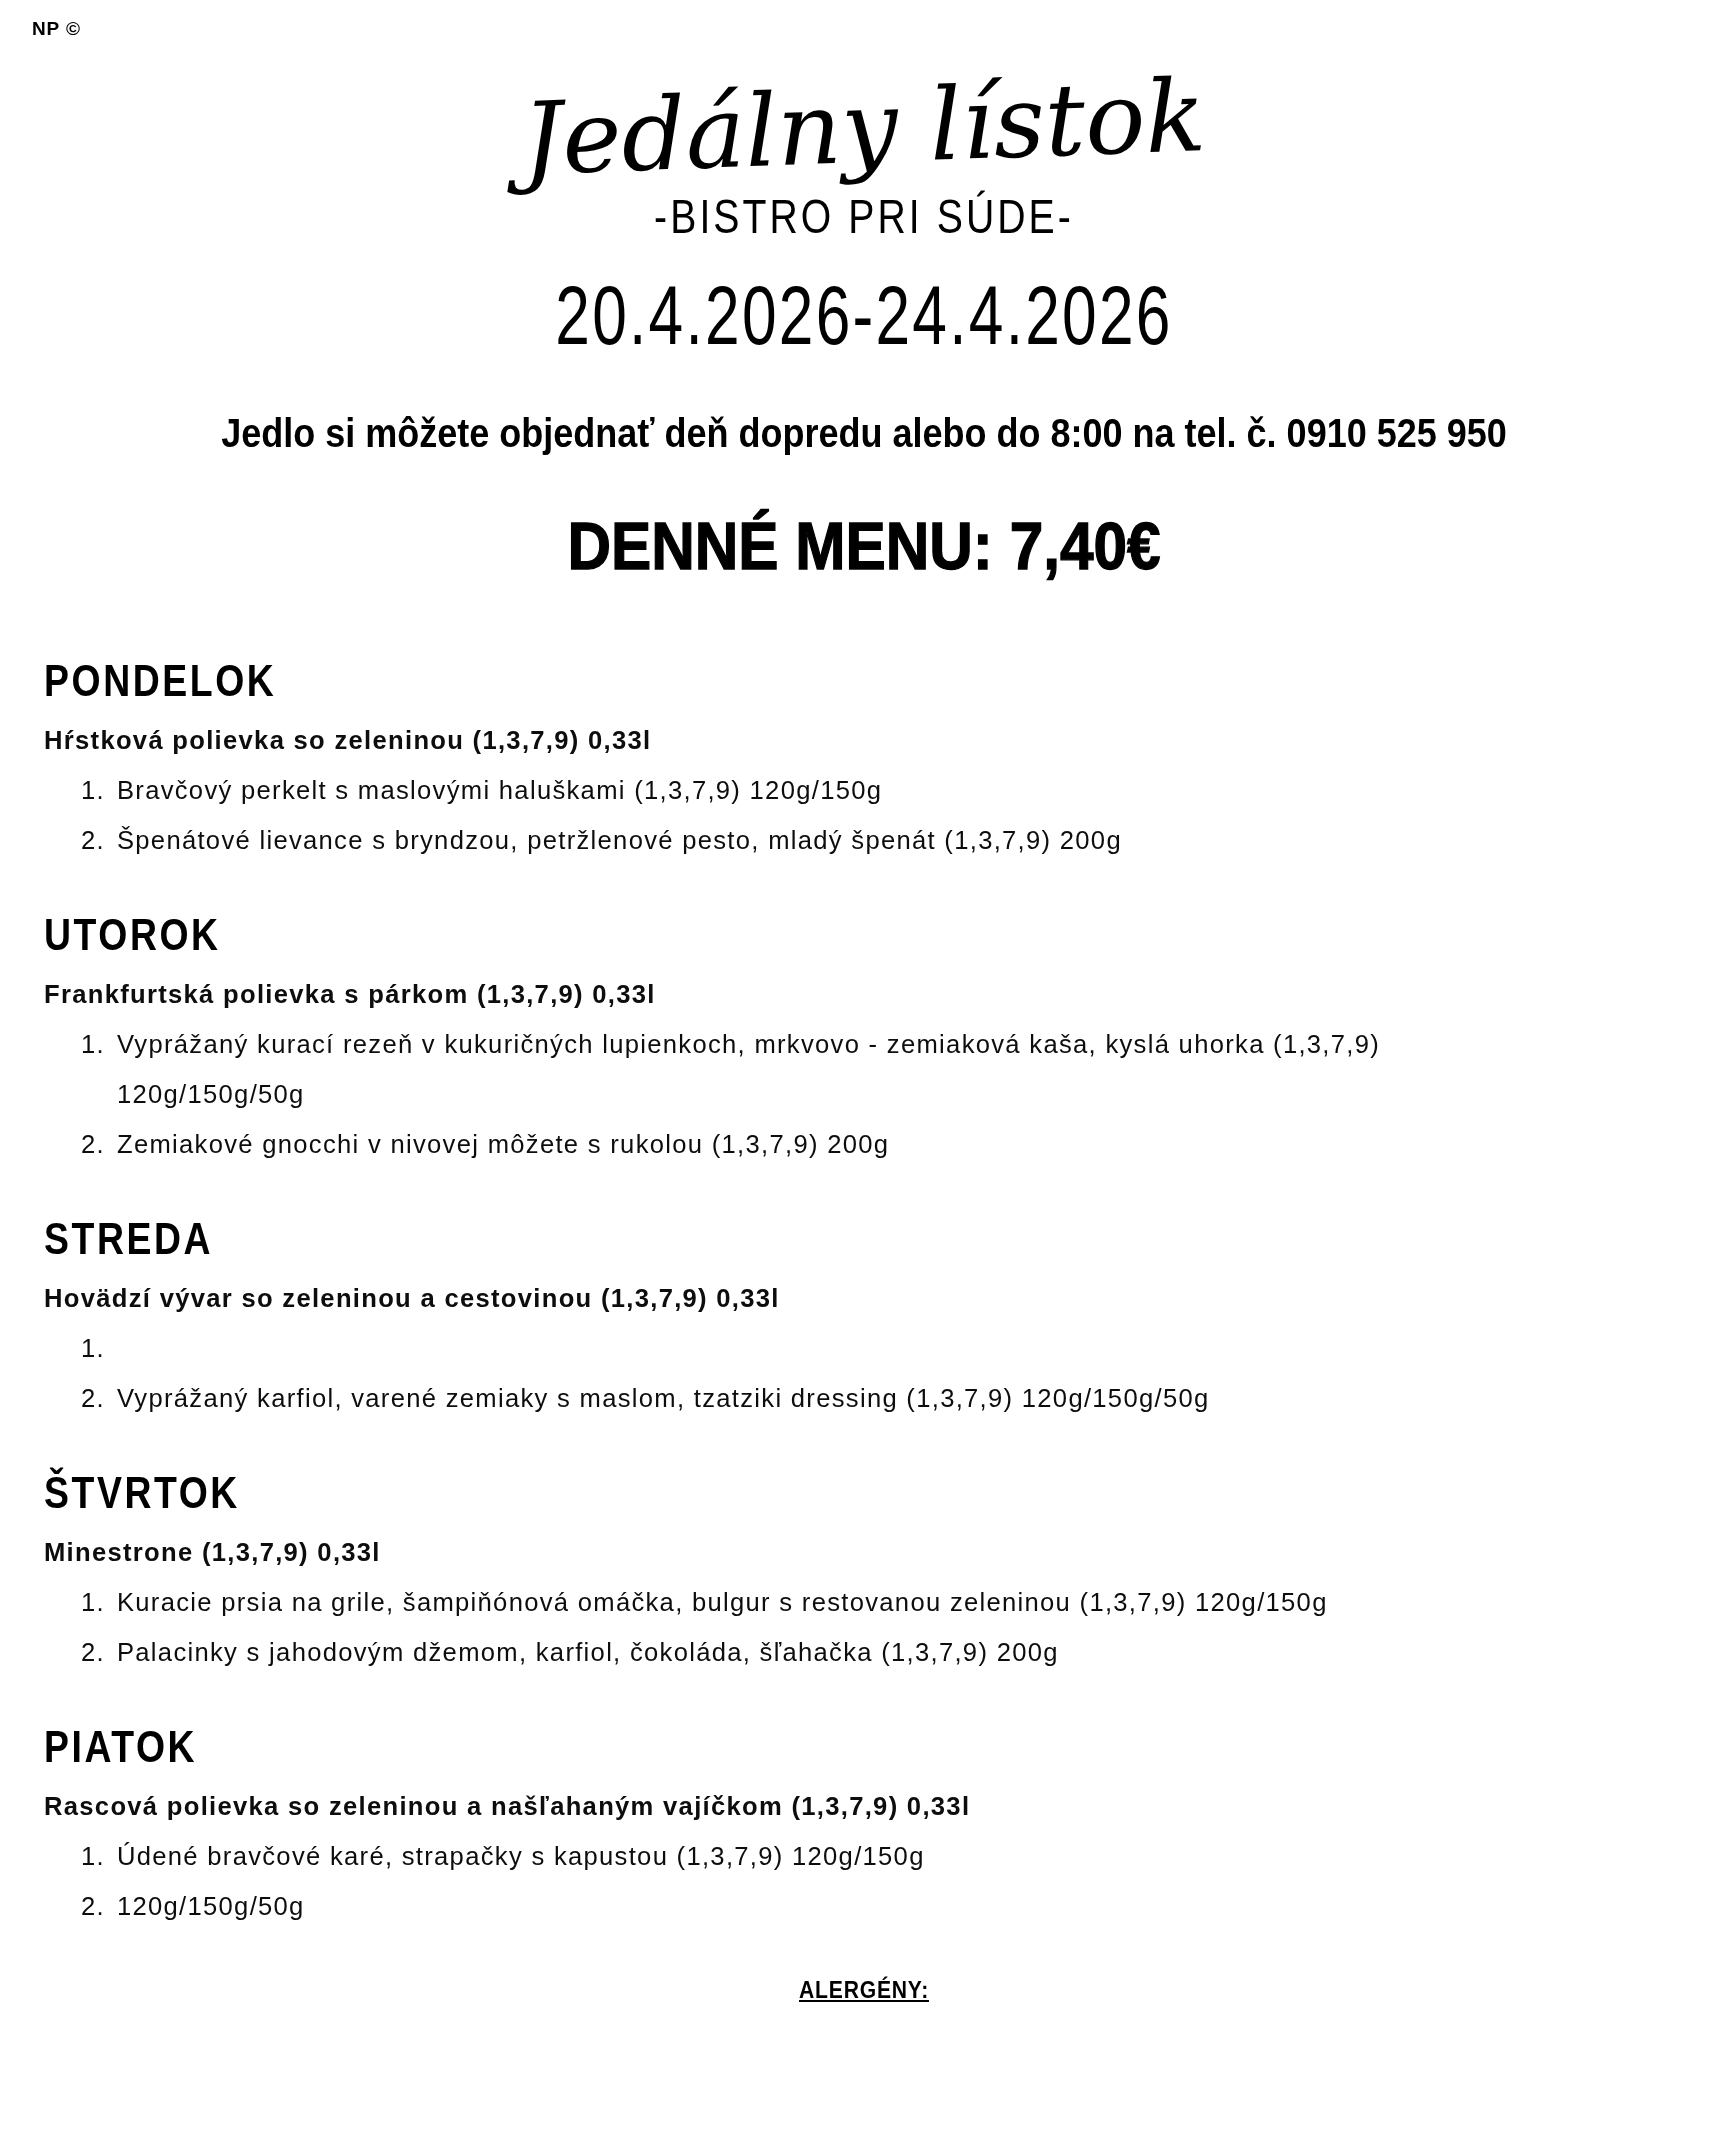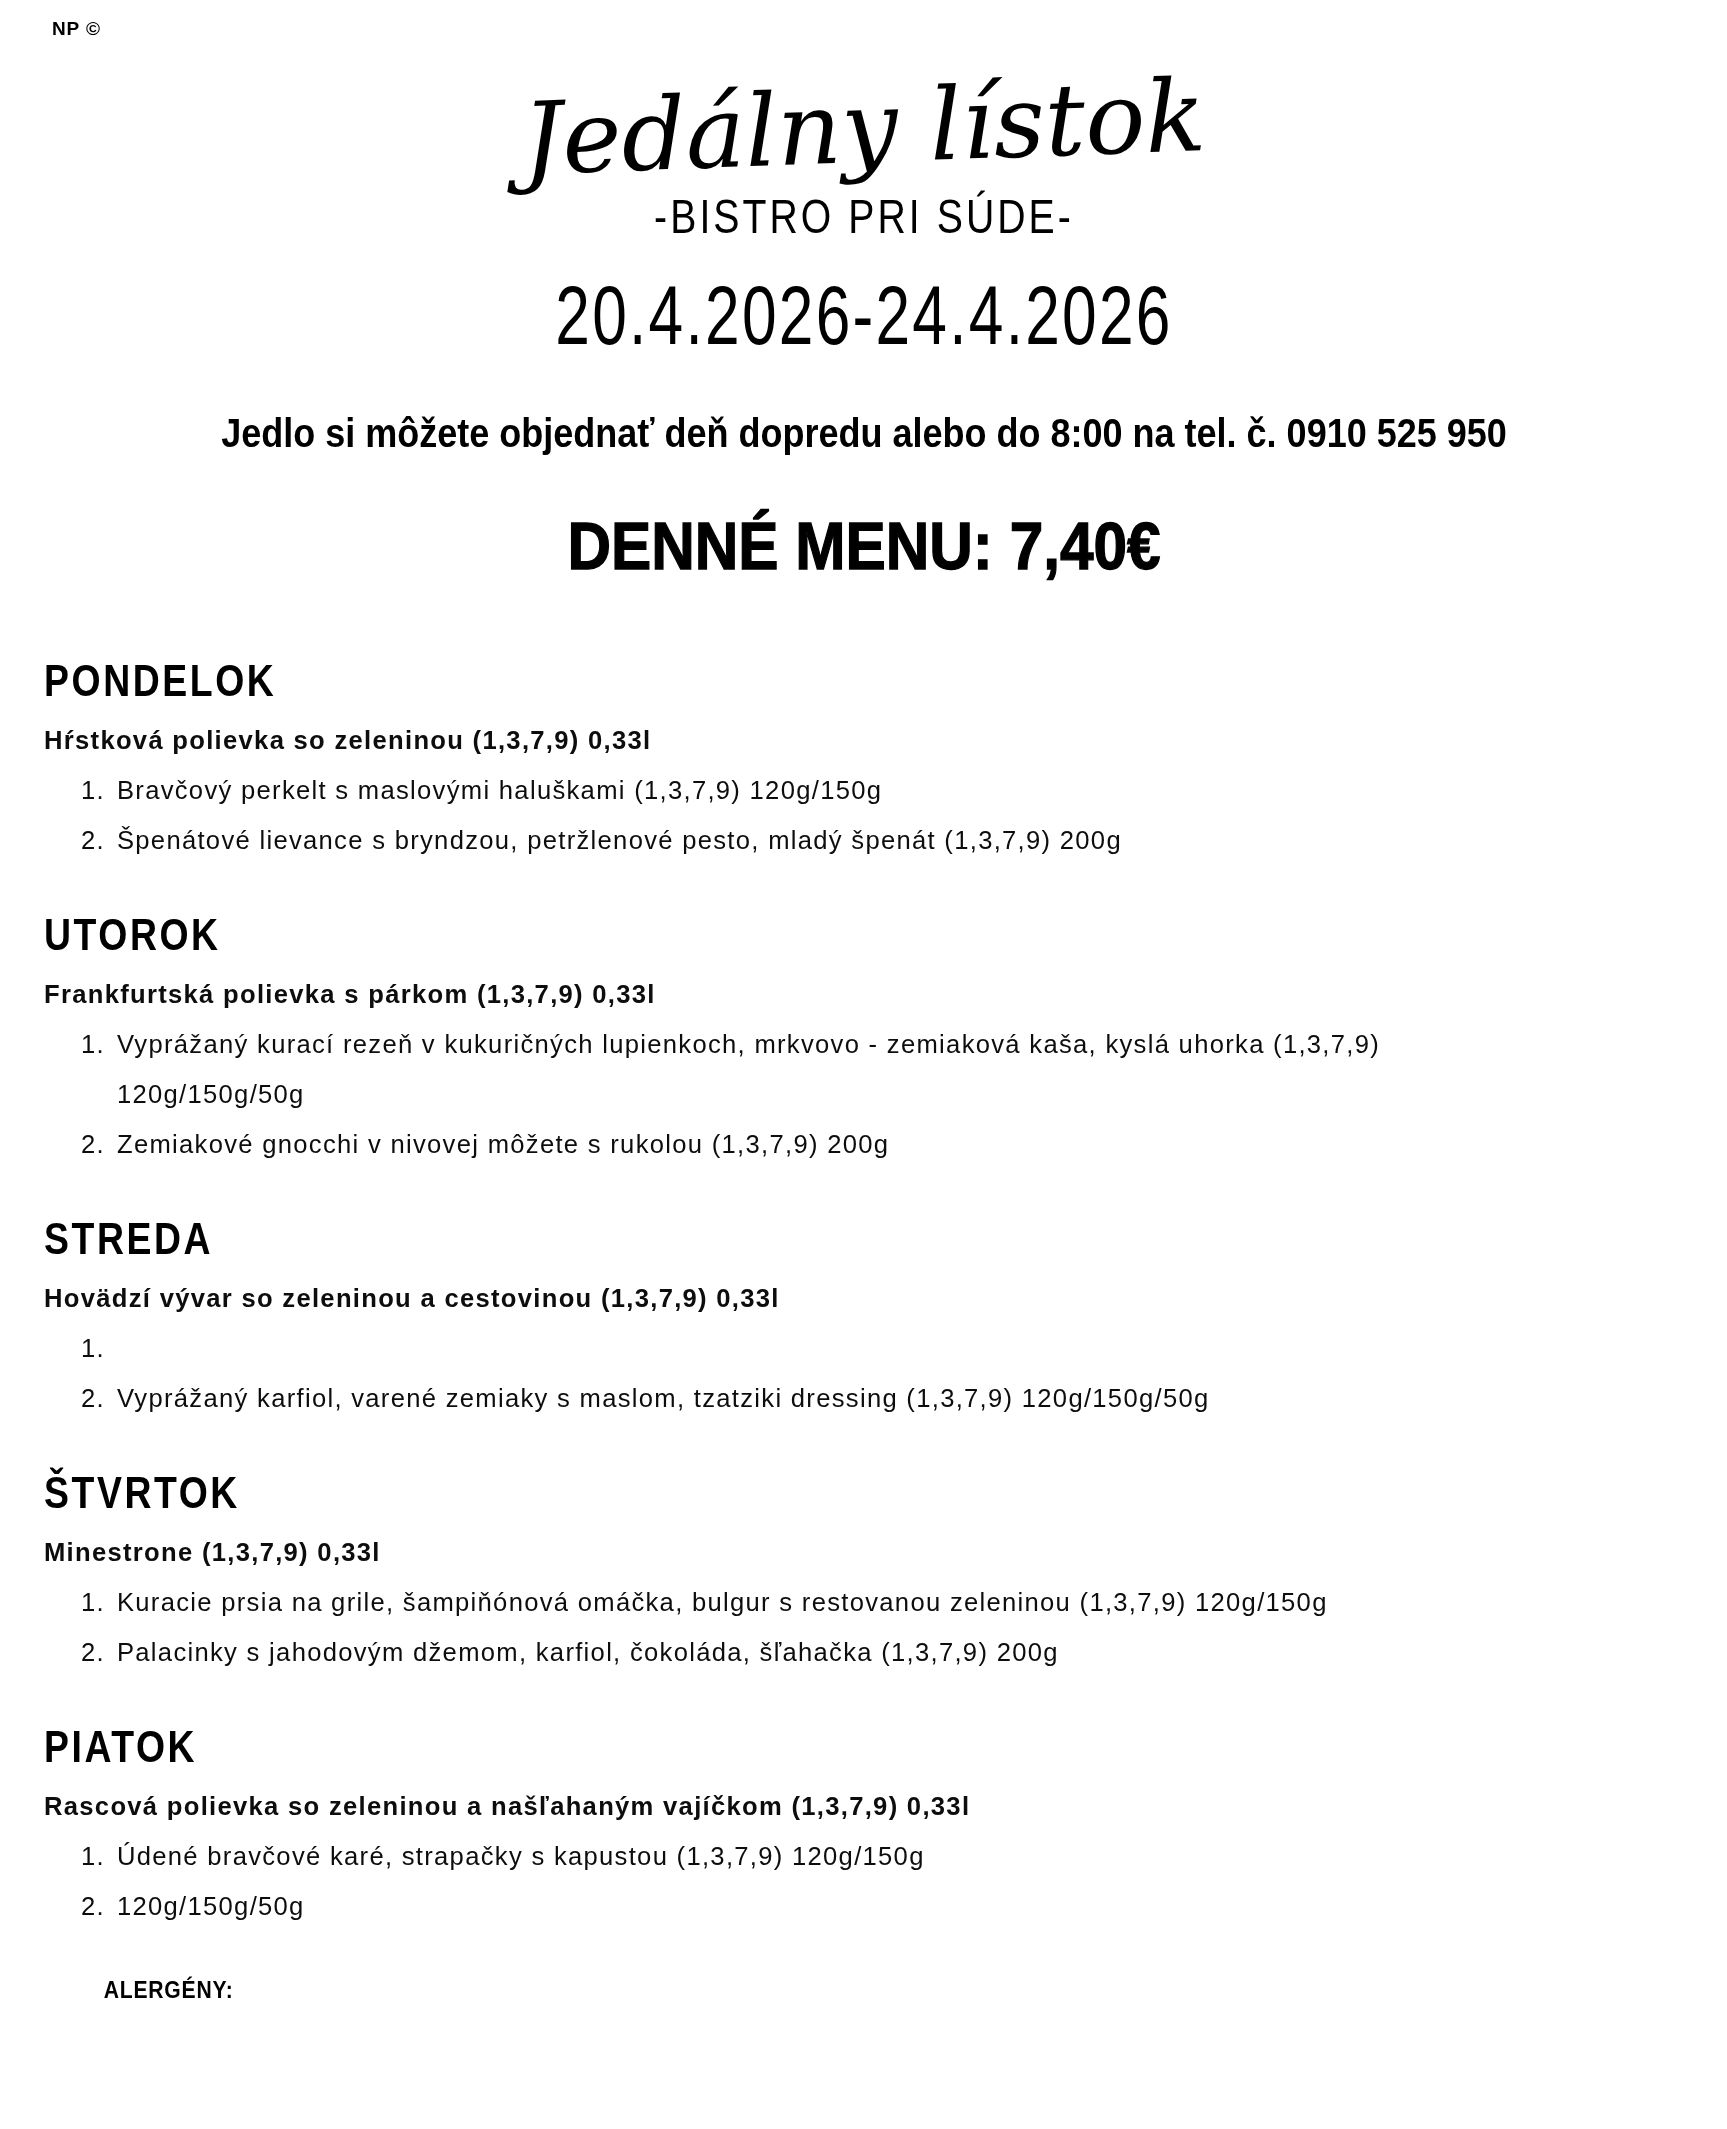--- a/index.html
+++ b/index.html
@@ -7,21 +7,21 @@
   body {
     width: 1728px; height: 2236px;
     background: #ffffff;
     color: #000;
     overflow: hidden;
     position: relative;
     font-family: "Liberation Sans", sans-serif;
   }
 
   .brand {
-    position: absolute; top: 18px; left: 52px;
+    position: absolute; top: 18px; left: 32px;
     font-size: 19px; font-weight: 700; letter-spacing: 0.9px;
   }
 
   .header { text-align: center; padding-top: 72px; }
 
   .script-title {
     font-family: "DejaVu Serif", serif;
     font-style: italic; font-weight: 400;
     font-size: 100px; line-height: 1.12;
     transform: rotate(-2deg);
@@ -70,21 +70,21 @@
   }
 
   .menu-item {
     display: flex; align-items: flex-start;
     font-size: 25.6px; letter-spacing: 1.3px; line-height: 50px;
     color: #0d0d0d;
   }
   .item-no { flex: 0 0 auto; margin-left: 37px; margin-right: 12px; }
   .item-lines { flex: 1 1 auto; }
 
-  .allergens { margin-top: 14.5px; text-align: left; }
+  .allergens { margin-top: 14.5px; text-align: center; text-decoration: underline; }
   .allergens-title {
     font-size: 24px; font-weight: 700; letter-spacing: 0.9px;
     transform: scaleX(0.88); transform-origin: 50% 50%;
     margin-bottom: 2.6px;
   }
 </style>
 </head>
 <body>
 
 <div class="brand">NP ©</div>

